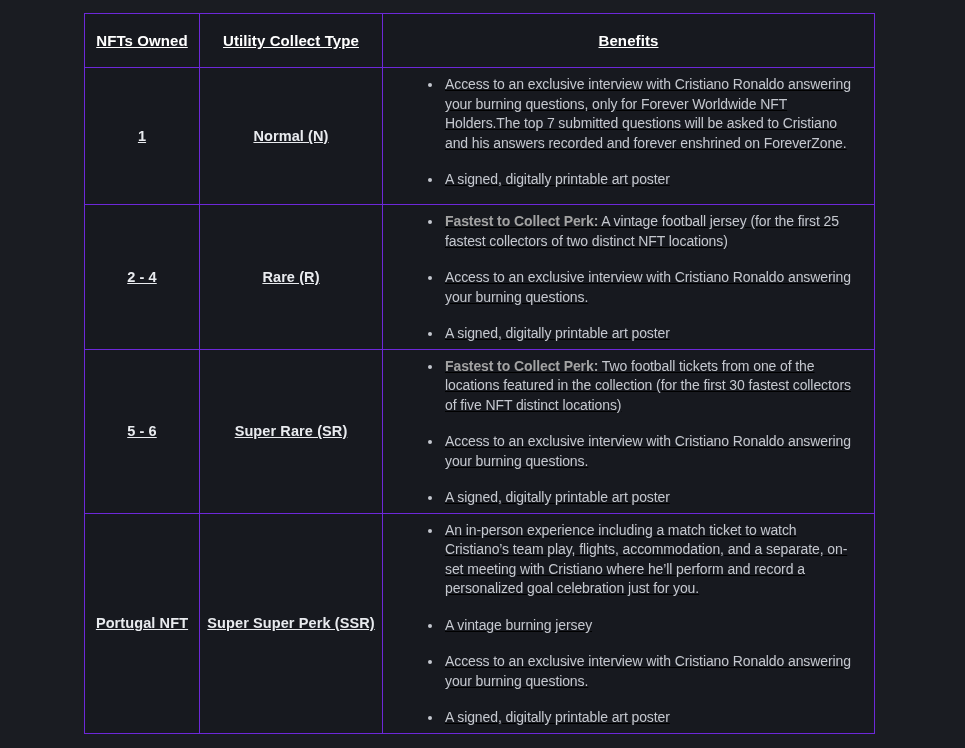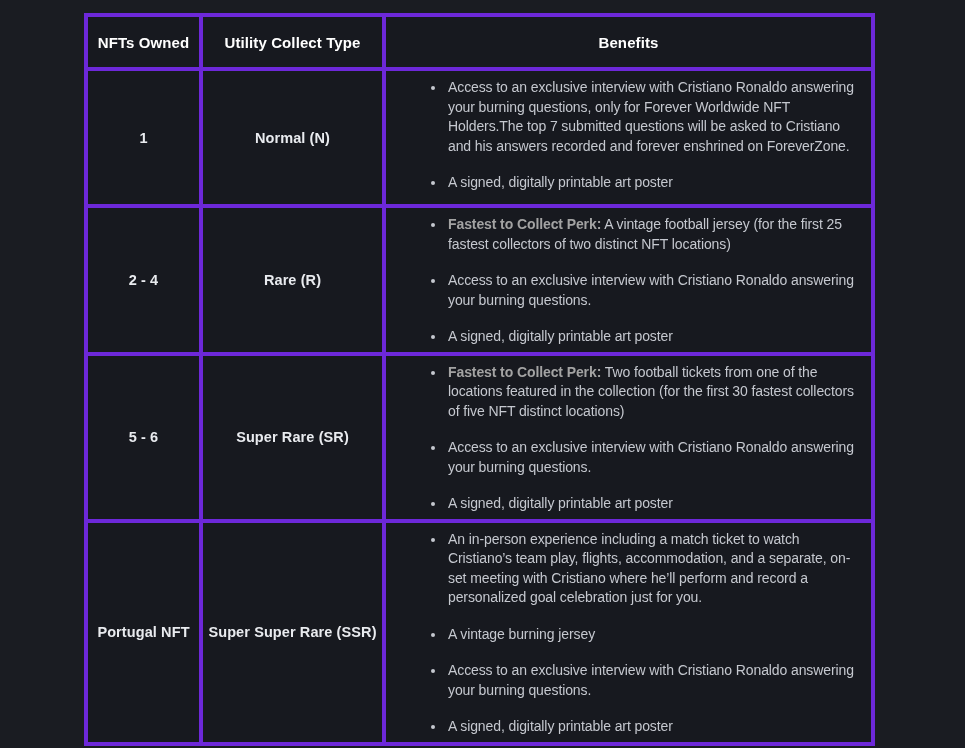--- a/index.html
+++ b/index.html
@@ -17,21 +17,22 @@
     top: 13px;
   }
   table.nft-table {
     border-collapse: collapse;
     table-layout: fixed;
     width: 791px;
     background: #17191f;
   }
   table.nft-table th,
   table.nft-table td {
-    border: 4px solid #6d28d9;
+    border: 1px solid #6d28d9;
+    text-decoration: underline;
   }
   table.nft-table thead tr {
     height: 54px;
   }
   table.nft-table th {
     color: #ffffff;
     font-weight: 700;
     font-size: 15px;
     text-align: center;
     vertical-align: middle;
@@ -124,21 +125,21 @@
       <ul class="benefits">
               <li><strong>Fastest to Collect Perk:</strong> Two football tickets from one of the locations featured in the collection (for the first 30 fastest collectors of five NFT distinct locations)</li>
               <li>Access to an exclusive interview with Cristiano Ronaldo answering your burning questions.</li>
               <li>A signed, digitally printable art poster</li>
             </ul>
     </td>
   </tr>
 
   <tr>
     <td class="c-owned">Portugal NFT</td>
-    <td class="c-rarity">Super Super Rare (SSR)</td>
+    <td class="c-rarity">Super Super Perk (SSR)</td>
     <td class="c-benefits">
       <ul class="benefits">
               <li>An in-person experience including a match ticket to watch Cristiano’s team play, flights, accommodation, and a separate, on-set meeting with Cristiano where he’ll perform and record a personalized goal celebration just for you.</li>
               <li>A vintage burning jersey</li>
               <li>Access to an exclusive interview with Cristiano Ronaldo answering your burning questions.</li>
               <li>A signed, digitally printable art poster</li>
             </ul>
     </td>
   </tr>
 </tbody>

